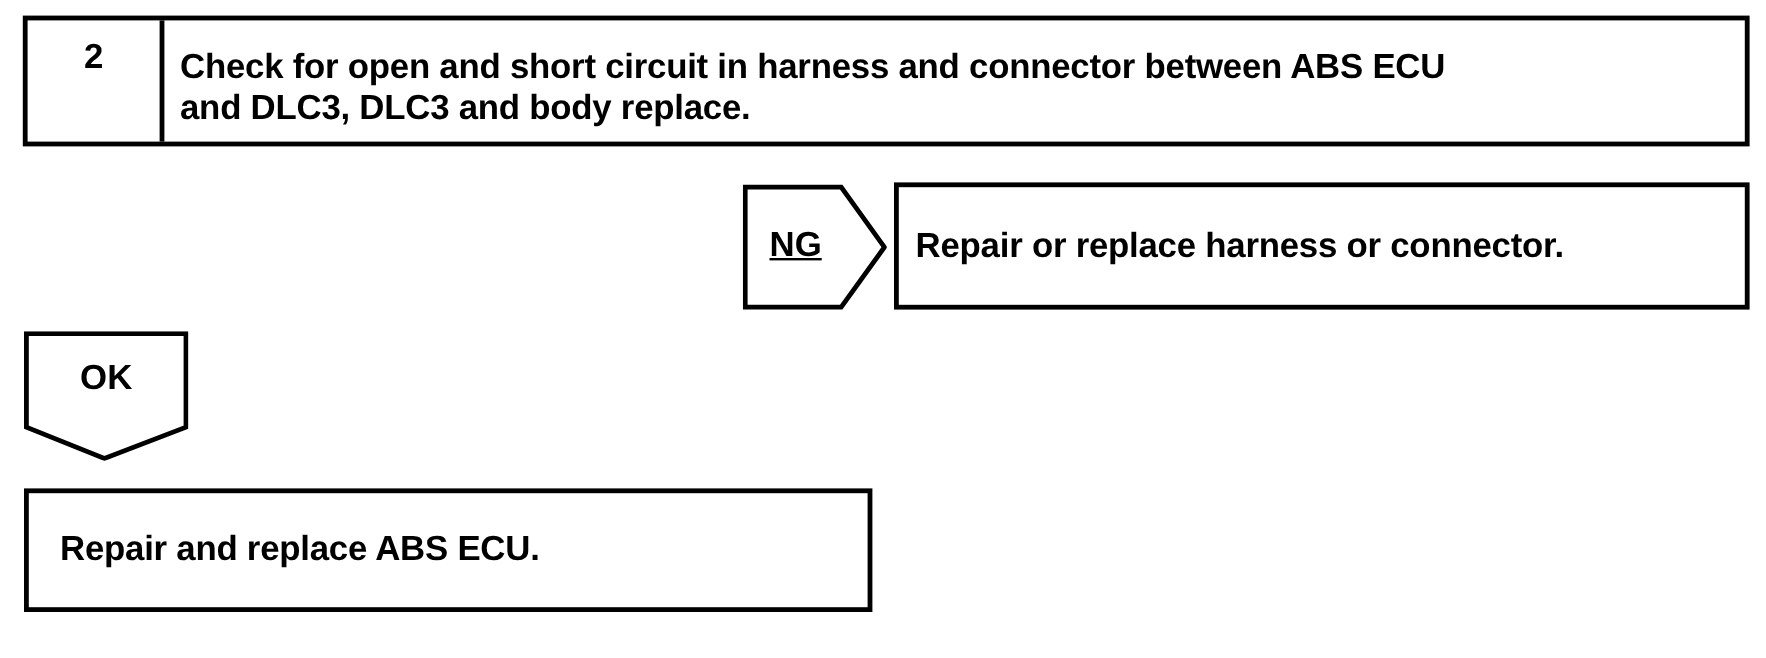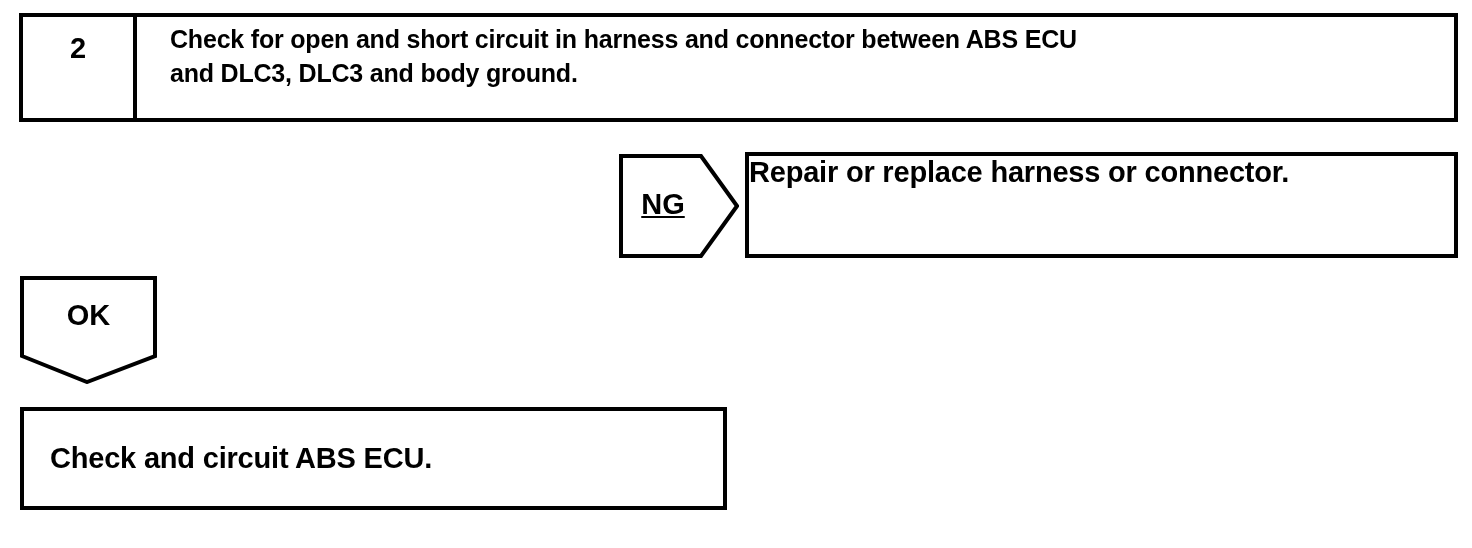--- a/index.html
+++ b/index.html
@@ -35,26 +35,25 @@
     flex: 0 0 114px;
     border-right: 4px solid #000000;
     box-sizing: border-box;
     text-align: center;
     padding-top: 14px;
     font-size: 29px;
     line-height: 34px;
   }
   .step-desc {
     flex: 1;
-    padding: 5px 10px 0 13px;
-    font-size: 25px;
+    padding: 22px 10px 0 13px;
+    font-size: 29px;
     line-height: 34px;
     letter-spacing: -0.2px;
     white-space: nowrap;
-    margin-left: 20px;
   }
 
   
   .ng-tag {
     position: absolute;
     left: 619px;
     top: 152px;
     width: 120px;
     height: 108px;
   }
@@ -80,22 +79,22 @@
   
   .ng-box {
     position: absolute;
     left: 745px;
     top: 152px;
     width: 713px;
     height: 106px;
     border: 4px solid #000000;
     box-sizing: border-box;
     display: flex;
-    align-items: flex-start;
-    padding-left: 0;
+    align-items: center;
+    padding-left: 14px;
     font-size: 29px;
     letter-spacing: -0.2px;
     background: #ffffff;
   }
 
   
   .ok-tag {
     position: absolute;
     left: 20px;
     top: 276px;
@@ -139,21 +138,21 @@
 </style>
 </head>
 <body>
 
 <div class="canvas">
 
   <div class="step-box">
     <div class="step-num">2</div>
     <div class="step-desc">
       <div>Check for open and short circuit in harness and connector between ABS ECU</div>
-      <div>and DLC3, DLC3 and body ground.</div>
+      <div>and DLC3, DLC3 and body replace.</div>
     </div>
   </div>
 
   <div class="ng-tag">
     <svg width="120" height="108" viewBox="0 0 120 108">
       <polygon points="2,4 82,4 118,54 82,104 2,104" fill="#ffffff" stroke="#000000" stroke-width="4" stroke-linejoin="miter"></polygon>
     </svg>
     <span class="ng-label">NG</span>
   </div>
 
@@ -162,16 +161,16 @@
   </div>
 
   <div class="ok-tag">
     <svg width="137" height="108" viewBox="0 0 137 108">
       <polygon points="2,2 135,2 135,80 67,106 2,80" fill="#ffffff" stroke="#000000" stroke-width="4" stroke-linejoin="miter"></polygon>
     </svg>
     <span class="ok-label">OK</span>
   </div>
 
   <div class="final-box">
-    <span>Check and circuit ABS ECU.</span>
+    <span>Repair and replace ABS ECU.</span>
   </div>
 
 </div>
 
 </body></html>

